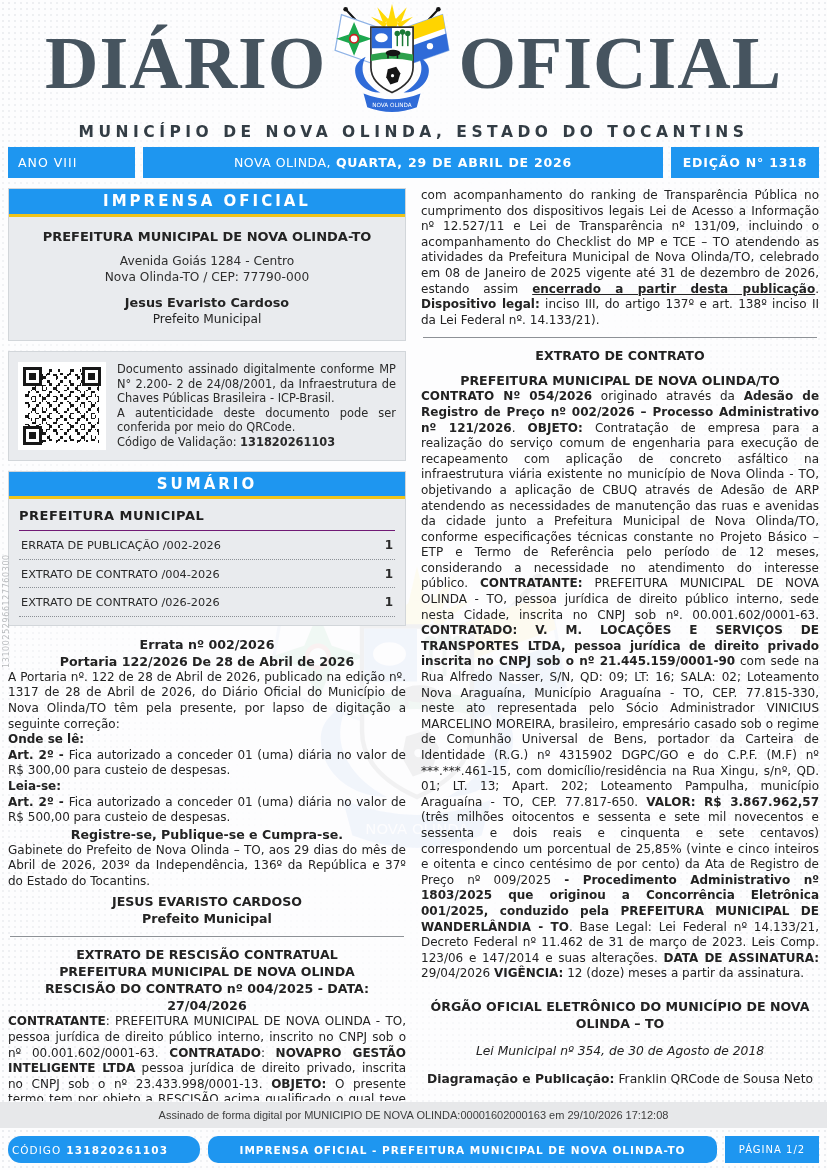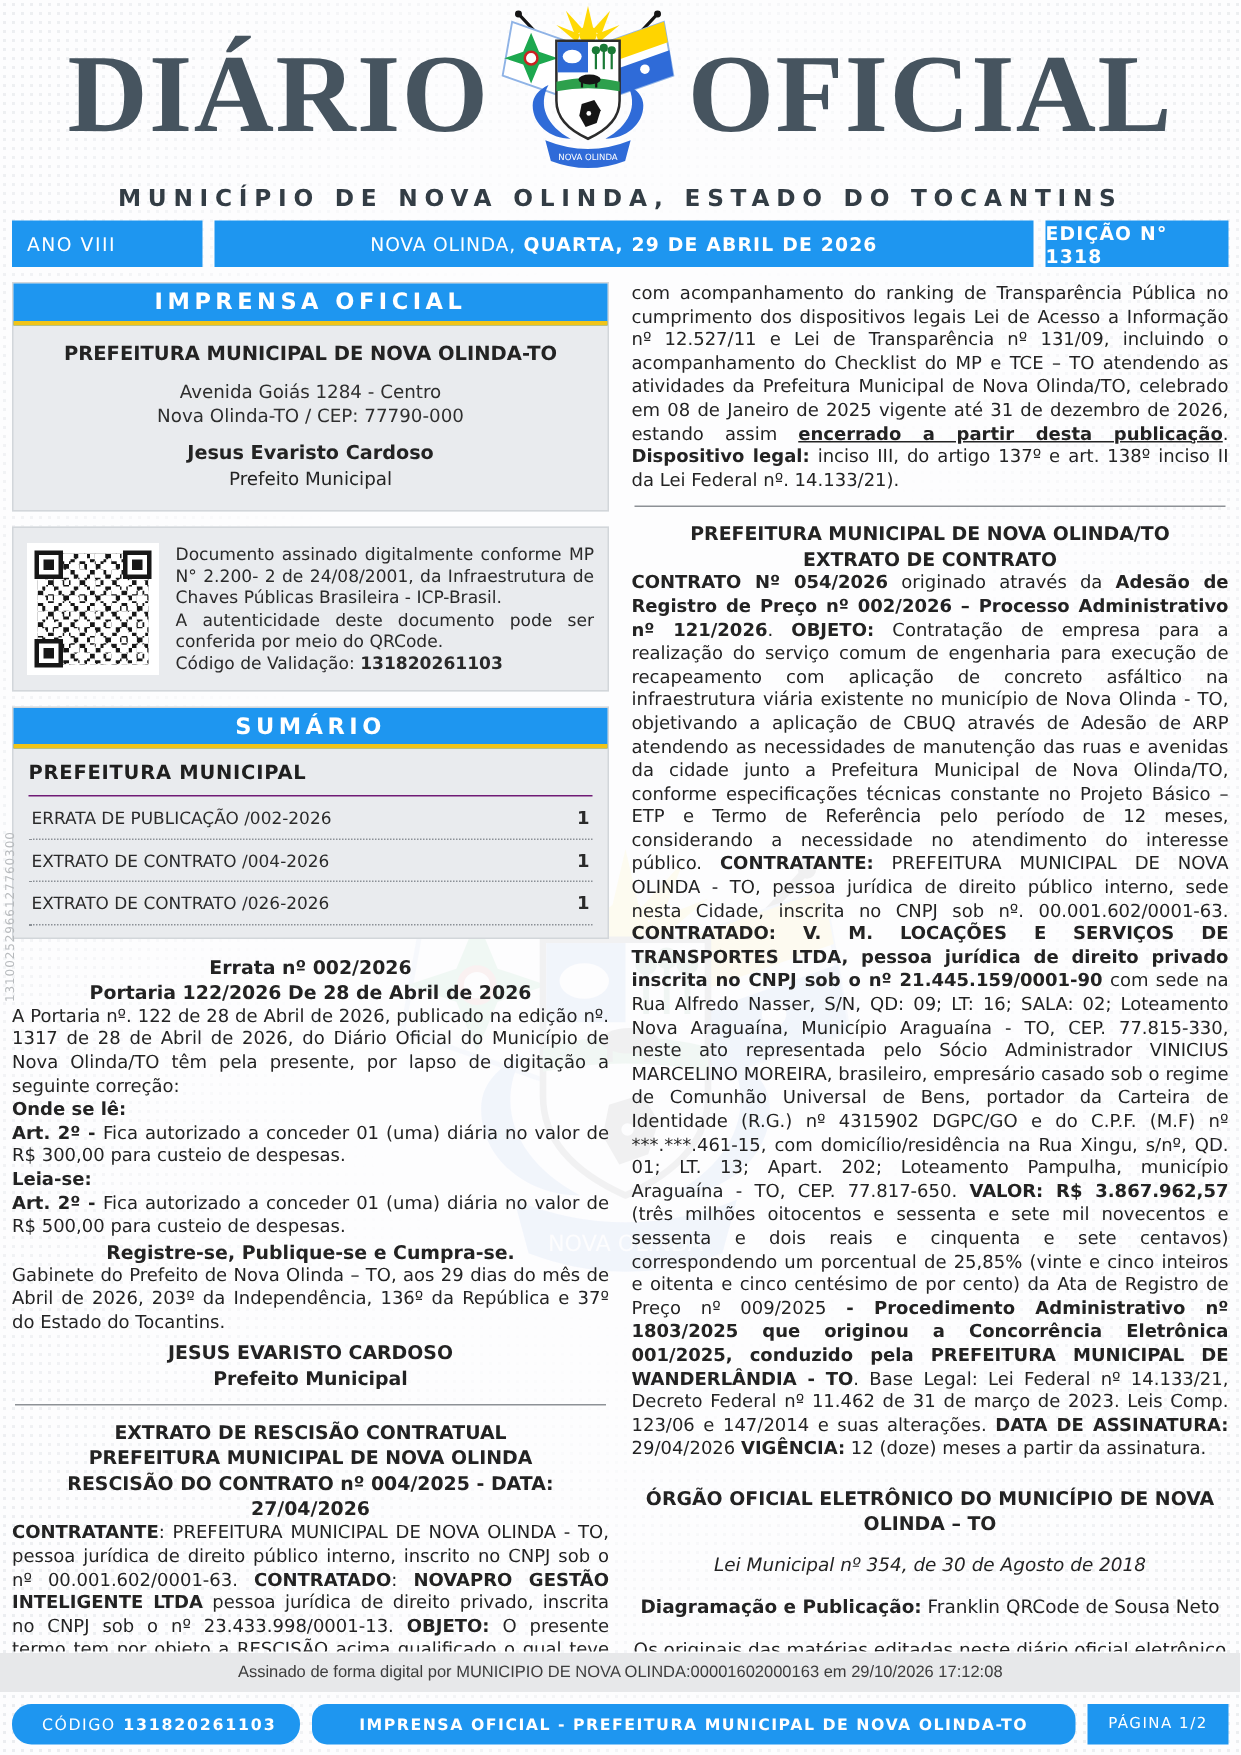--- a/index.html
+++ b/index.html
@@ -30,21 +30,21 @@
   .gz-title.right{margin-left:-10px;}
   .emblem-wrap{width:152px;height:118px;display:inline-block;position:relative;z-index:3;}
   .subtitle{margin-top:1px;font-size:15.5px;font-weight:700;letter-spacing:4.5px;color:#333d45;}
   
   .info-bar{position:absolute;top:147px;left:8px;right:8px;height:31px;display:flex;gap:8px;z-index:2;
     color:#fff;font-size:12.5px;font-family:"DejaVu Sans",sans-serif;}
   .seg{background:var(--blue);display:flex;align-items:center;}
   .seg-left{width:127px;padding-left:10px;letter-spacing:1px;}
   .seg-mid{flex:1;justify-content:center;letter-spacing:.5px;}
   .seg-mid b{margin-left:5px;letter-spacing:.8px;}
-  .seg-right{width:122px;justify-content:center;font-weight:700;letter-spacing:.8px;}
+  .seg-right{width:148px;justify-content:center;font-weight:700;letter-spacing:.8px;}
   
   .columns{position:absolute;top:188px;left:8px;right:8px;height:913px;display:flex;gap:15px;
     overflow:hidden;z-index:1;}
   .col{flex:1;min-width:0;font-size:12px;line-height:1.3;text-align:justify;}
   .b{font-weight:700;}
   .u{text-decoration:underline;}
   .prewrap{white-space:pre-wrap;}
   
   .box{background:#e9ebee;border:1px solid #d2d6da;margin-bottom:10px;}
   .box-header{background:var(--blue);color:#fff;font-weight:700;text-align:center;
@@ -82,21 +82,21 @@
   .orgao .law{font-style:italic;font-size:12.3px;margin-top:12px;}
   .orgao .diag{font-size:12.3px;margin-top:12px;}
   .orgao .note{font-size:12.3px;margin-top:12px;line-height:1.32;}
   
   .sig-bar{position:absolute;top:1102px;left:0;right:0;height:26px;background:#e7e8ea;
     display:flex;align-items:center;justify-content:center;font-size:11px;color:#3c3c3c;
     font-family:"Liberation Sans","DejaVu Sans",sans-serif;z-index:6;}
   .footer-bar{position:absolute;top:1136px;left:8px;right:8px;height:27px;display:flex;gap:8px;
     z-index:6;color:#fff;}
   .f-seg{background:var(--blue);display:flex;align-items:center;font-size:10.5px;letter-spacing:1px;}
-  .f-left{width:192px;padding-left:20px;border-radius:13px;}
+  .f-left{width:192px;padding-left:4px;border-radius:13px;}
   .f-left b{margin-left:5px;letter-spacing:1.2px;}
   .f-mid{flex:1;justify-content:center;font-weight:700;border-radius:10px;}
   .f-right{width:94px;justify-content:center;font-size:10px;}
   .vcode{position:absolute;left:2px;top:668px;transform:rotate(-90deg);transform-origin:0 0;
     font-size:8px;color:#b7babd;letter-spacing:.6px;z-index:4;white-space:nowrap;}
   .wm{position:absolute;left:252px;top:555px;width:330px;height:330px;opacity:.05;z-index:0;
     pointer-events:none;}
 </style>
 </head>
 <body>
@@ -256,22 +256,22 @@
         <p class="p"><span class="b">CONTRATANTE</span><span>: PREFEITURA MUNICIPAL DE NOVA OLINDA - TO, pessoa jurídica de direito público interno, inscrito no CNPJ sob o nº 00.001.602/0001-63. </span><span class="b">CONTRATADO</span><span>: </span><span class="b">NOVAPRO GESTÃO INTELIGENTE LTDA</span><span> pessoa jurídica de direito privado, inscrita no CNPJ sob o nº 23.433.998/0001-13. </span><span class="b">OBJETO:</span><span> O presente termo tem por objeto a RESCISÃO acima qualificado o qual teve em seu objeto a Prestação de serviço com fornecimento de licença de uso e reformulação do WEB site da Prefeitura Municipal e Manutenção técnica e Hospedagem do Site, Contas de e-mails Oficiais, Diário Oficial com Assinatura A1, Aplicativo próprio, Apoio administrativo</span></p>
       </section>
     </div>
 
     <div class="col">
       <p class="p"><span>com acompanhamento do ranking de Transparência Pública no cumprimento dos dispositivos legais Lei de Acesso a Informação nº 12.527/11 e Lei de Transparência nº 131/09, incluindo o acompanhamento do Checklist do MP e TCE – TO atendendo as atividades da Prefeitura Municipal de Nova Olinda/TO, celebrado em 08 de Janeiro de 2025 vigente até 31 de dezembro de 2026, estando assim </span><span class="b u">encerrado a partir desta publicação</span><span>. </span><span class="b">Dispositivo legal:</span><span> inciso III, do artigo 137º e art. 138º inciso II da Lei Federal nº. 14.133/21).</span></p>
 
       <hr class="hr">
 
       <section>
+        <div class="center-b">EXTRATO DE CONTRATO</div>
         <div class="center-b mt8">PREFEITURA MUNICIPAL DE NOVA OLINDA/TO</div>
-        <div class="center-b">EXTRATO DE CONTRATO</div>
         <p class="p"><span class="b">CONTRATO Nº 054/2026</span><span> originado através da </span><span class="b">Adesão de Registro de Preço nº 002/2026 – Processo Administrativo nº 121/2026</span><span>. </span><span class="b">OBJETO:</span><span> Contratação de empresa para a realização do serviço comum de engenharia para execução de recapeamento com aplicação de concreto asfáltico na infraestrutura viária existente no município de Nova Olinda - TO, objetivando a aplicação de CBUQ através de Adesão de ARP atendendo as necessidades de manutenção das ruas e avenidas da cidade junto a Prefeitura Municipal de Nova Olinda/TO, conforme especificações técnicas constante no Projeto Básico – ETP e Termo de Referência pelo período de 12 meses, considerando a necessidade no atendimento do interesse público. </span><span class="b">CONTRATANTE:</span><span> PREFEITURA MUNICIPAL DE NOVA OLINDA - TO, pessoa jurídica de direito público interno, sede nesta Cidade, inscrita no CNPJ sob nº. 00.001.602/0001-63. </span><span class="b">CONTRATADO: V. M. LOCAÇÕES E SERVIÇOS DE TRANSPORTES LTDA, pessoa jurídica de direito privado inscrita no CNPJ sob o nº 21.445.159/0001-90</span><span> com sede na Rua Alfredo Nasser, S/N, QD: 09; LT: 16; SALA: 02; Loteamento Nova Araguaína, Município Araguaína - TO, CEP. 77.815-330, neste ato representada pelo Sócio Administrador VINICIUS MARCELINO MOREIRA, brasileiro, empresário casado sob o regime de Comunhão Universal de Bens, portador da Carteira de Identidade (R.G.) nº 4315902 DGPC/GO e do C.P.F. (M.F) nº ***.***.461-15, com domicílio/residência na Rua Xingu, s/nº, QD. 01; LT. 13; Apart. 202; Loteamento Pampulha, município Araguaína - TO, CEP. 77.817-650. </span><span class="b">VALOR: R$ 3.867.962,57</span><span> (três milhões oitocentos e sessenta e sete mil novecentos e sessenta e dois reais e cinquenta e sete centavos) correspondendo um porcentual de 25,85% (vinte e cinco inteiros e oitenta e cinco centésimo de por cento) da Ata de Registro de Preço nº 009/2025 </span><span class="b">- Procedimento Administrativo nº 1803/2025 que originou a Concorrência Eletrônica 001/2025, conduzido pela PREFEITURA MUNICIPAL DE WANDERLÂNDIA - TO</span><span>. Base Legal: Lei Federal nº 14.133/21, Decreto Federal nº 11.462 de 31 de março de 2023. Leis Comp. 123/06 e 147/2014 e suas alterações. </span><span class="b">DATA DE ASSINATURA:</span><span> 29/04/2026 </span><span class="b">VIGÊNCIA:</span><span> 12 (doze) meses a partir da assinatura.</span></p>
       </section>
 
       <section class="orgao">
         <div class="center-b">ÓRGÃO OFICIAL ELETRÔNICO DO MUNICÍPIO DE NOVA OLINDA – TO</div>
         <div class="law">Lei Municipal nº 354, de 30 de Agosto de 2018</div>
         <div class="diag"><span class="b">Diagramação e Publicação:</span><span> Franklin QRCode de Sousa Neto</span></div>
         <div class="note">Os originais das matérias editadas neste diário oficial eletrônico poderão ser encontrados em suas respectivas pastas.</div>
       </section>
     </div>

